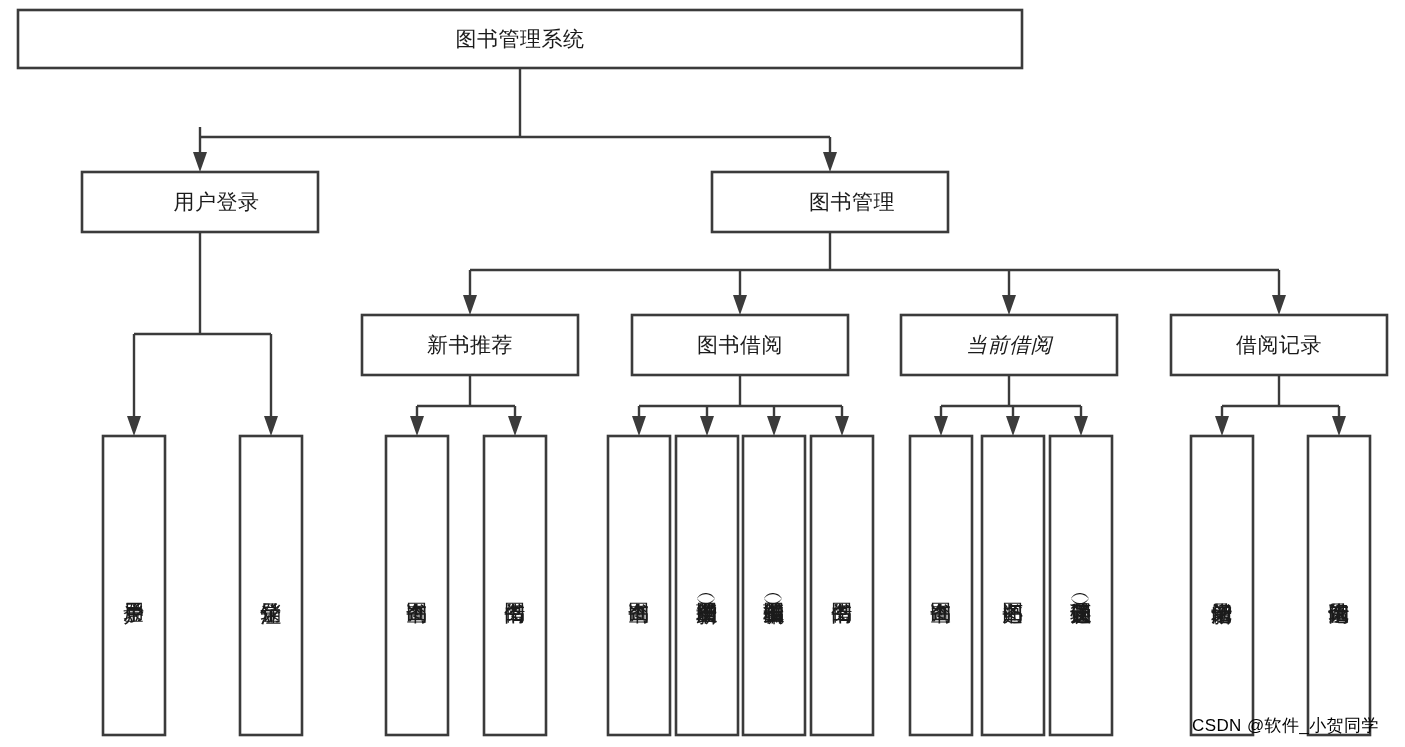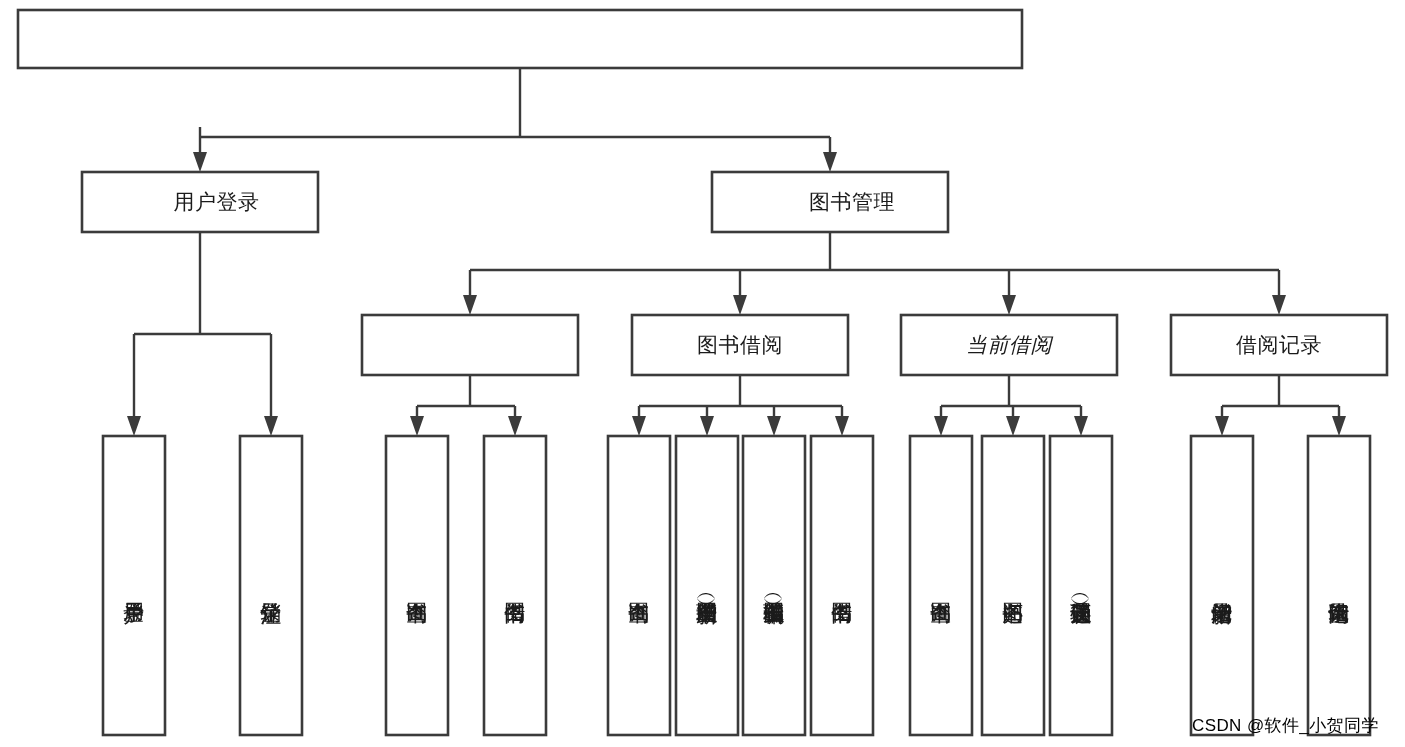--- a/index.html
+++ b/index.html
@@ -176,24 +176,26 @@
     <rect class="node-box" x="676" y="436" width="62" height="299"></rect>
     <rect class="node-box" x="743" y="436" width="62" height="299"></rect>
     <rect class="node-box" x="811" y="436" width="62" height="299"></rect>
     <rect class="node-box" x="910" y="436" width="62" height="299"></rect>
     <rect class="node-box" x="982" y="436" width="62" height="299"></rect>
     <rect class="node-box" x="1050" y="436" width="62" height="299"></rect>
     <rect class="node-box" x="1191" y="436" width="62" height="299"></rect>
     <rect class="node-box" x="1308" y="436" width="62" height="299"></rect>
   </svg>
 
+  <div class="node-label-h" style="left:18px; top:10px; width:1004px; height:58px;">图书管理系统</div>
 
   <div class="node-label-h" style="left:82px; top:172px; width:269px; height:60px;">用户登录</div>
   <div class="node-label-h" style="left:712px; top:172px; width:280px; height:60px;">图书管理</div>
 
+  <div class="node-label-h" style="left:362px; top:315px; width:216px; height:60px;">新书推荐</div>
   <div class="node-label-h" style="left:632px; top:315px; width:216px; height:60px;">图书借阅</div>
   <div class="node-label-h" style="left:901px; top:315px; width:216px; height:60px;font-style:italic;">当前借阅</div>
   <div class="node-label-h" style="left:1171px; top:315px; width:216px; height:60px;border-radius:7px;">借阅记录</div>
 
   <div class="node-label-v" style="left:103px; top:436px; width:62px; height:299px;">用户登录</div>
   <div class="node-label-v" style="left:240px; top:436px; width:62px; height:299px;">注销登录</div>
   <div class="node-label-v" style="left:386px; top:436px; width:62px; height:299px;">查询图书</div>
   <div class="node-label-v" style="left:484px; top:436px; width:62px; height:299px;">借阅图书</div>
   <div class="node-label-v" style="left:608px; top:436px; width:62px; height:299px;">查询图书</div>
   <div class="node-label-v" style="left:676px; top:436px; width:62px; height:299px;">新增图书（管理员）</div>

